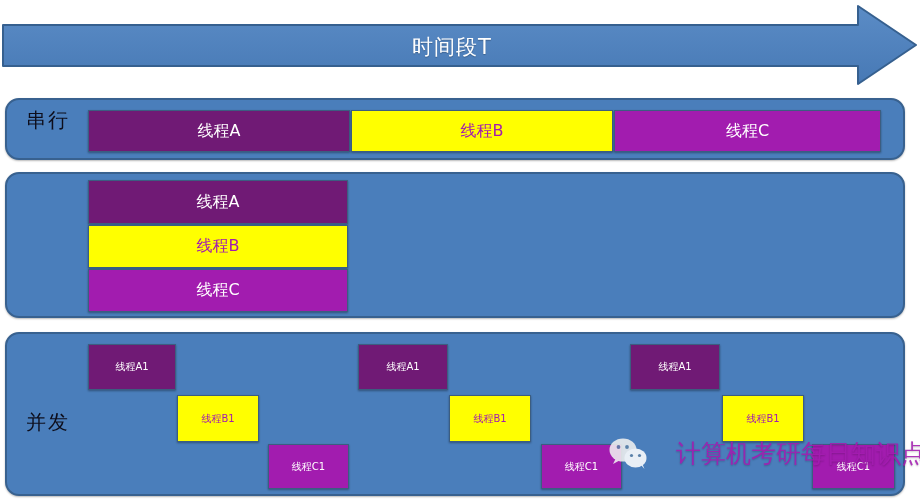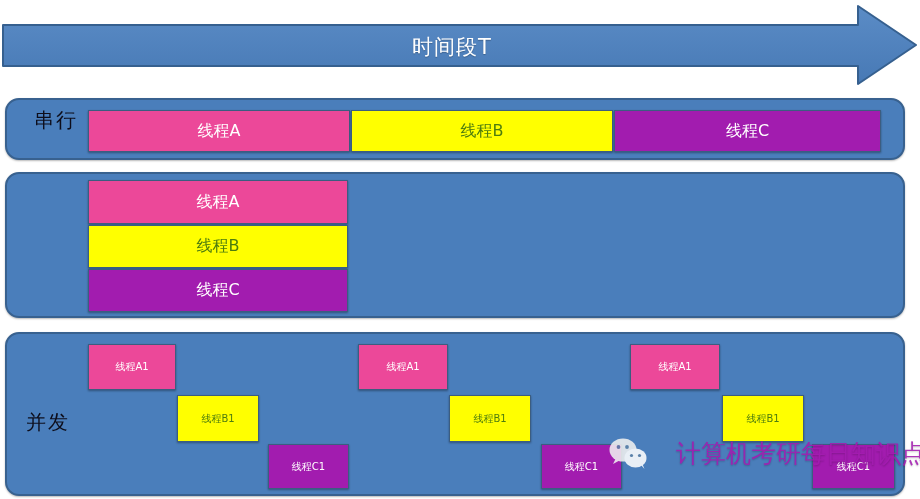--- a/index.html
+++ b/index.html
@@ -45,28 +45,28 @@
   
   .blk{
     position:absolute;
     box-sizing:border-box;
     border:1px solid #3c5d80;
     display:flex;align-items:center;justify-content:center;
     font-size:16px;
     box-shadow:0 1px 2px rgba(0,0,0,.35);
     white-space:nowrap;
   }
-  .blk.red{background:#ec4899;color:#ffffff;}
-  .blk.yellow{background:#ffff00;color:#4d7c0f;}
+  .blk.red{background:#701a75;color:#ffffff;}
+  .blk.yellow{background:#ffff00;color:#a21caf;}
   .blk.green{background:#a21caf;color:#ffffff;}
   .blk.small{font-size:10px;}
 
   
   #serial-panel{left:5px;top:98px;width:900px;height:62px;}
-  #serial-label{left:20px;top:98px;width:72px;height:44px;}
+  #serial-label{left:12px;top:98px;width:72px;height:44px;}
 
   
   #parallel-panel{left:5px;top:172px;width:900px;height:146px;}
   #parallel-label{left:12px;top:172px;width:72px;height:146px;}
 
   
   #concurrent-panel{left:5px;top:332px;width:900px;height:164px;}
   #concurrent-label{left:12px;top:340px;width:72px;height:164px;}
 
   

